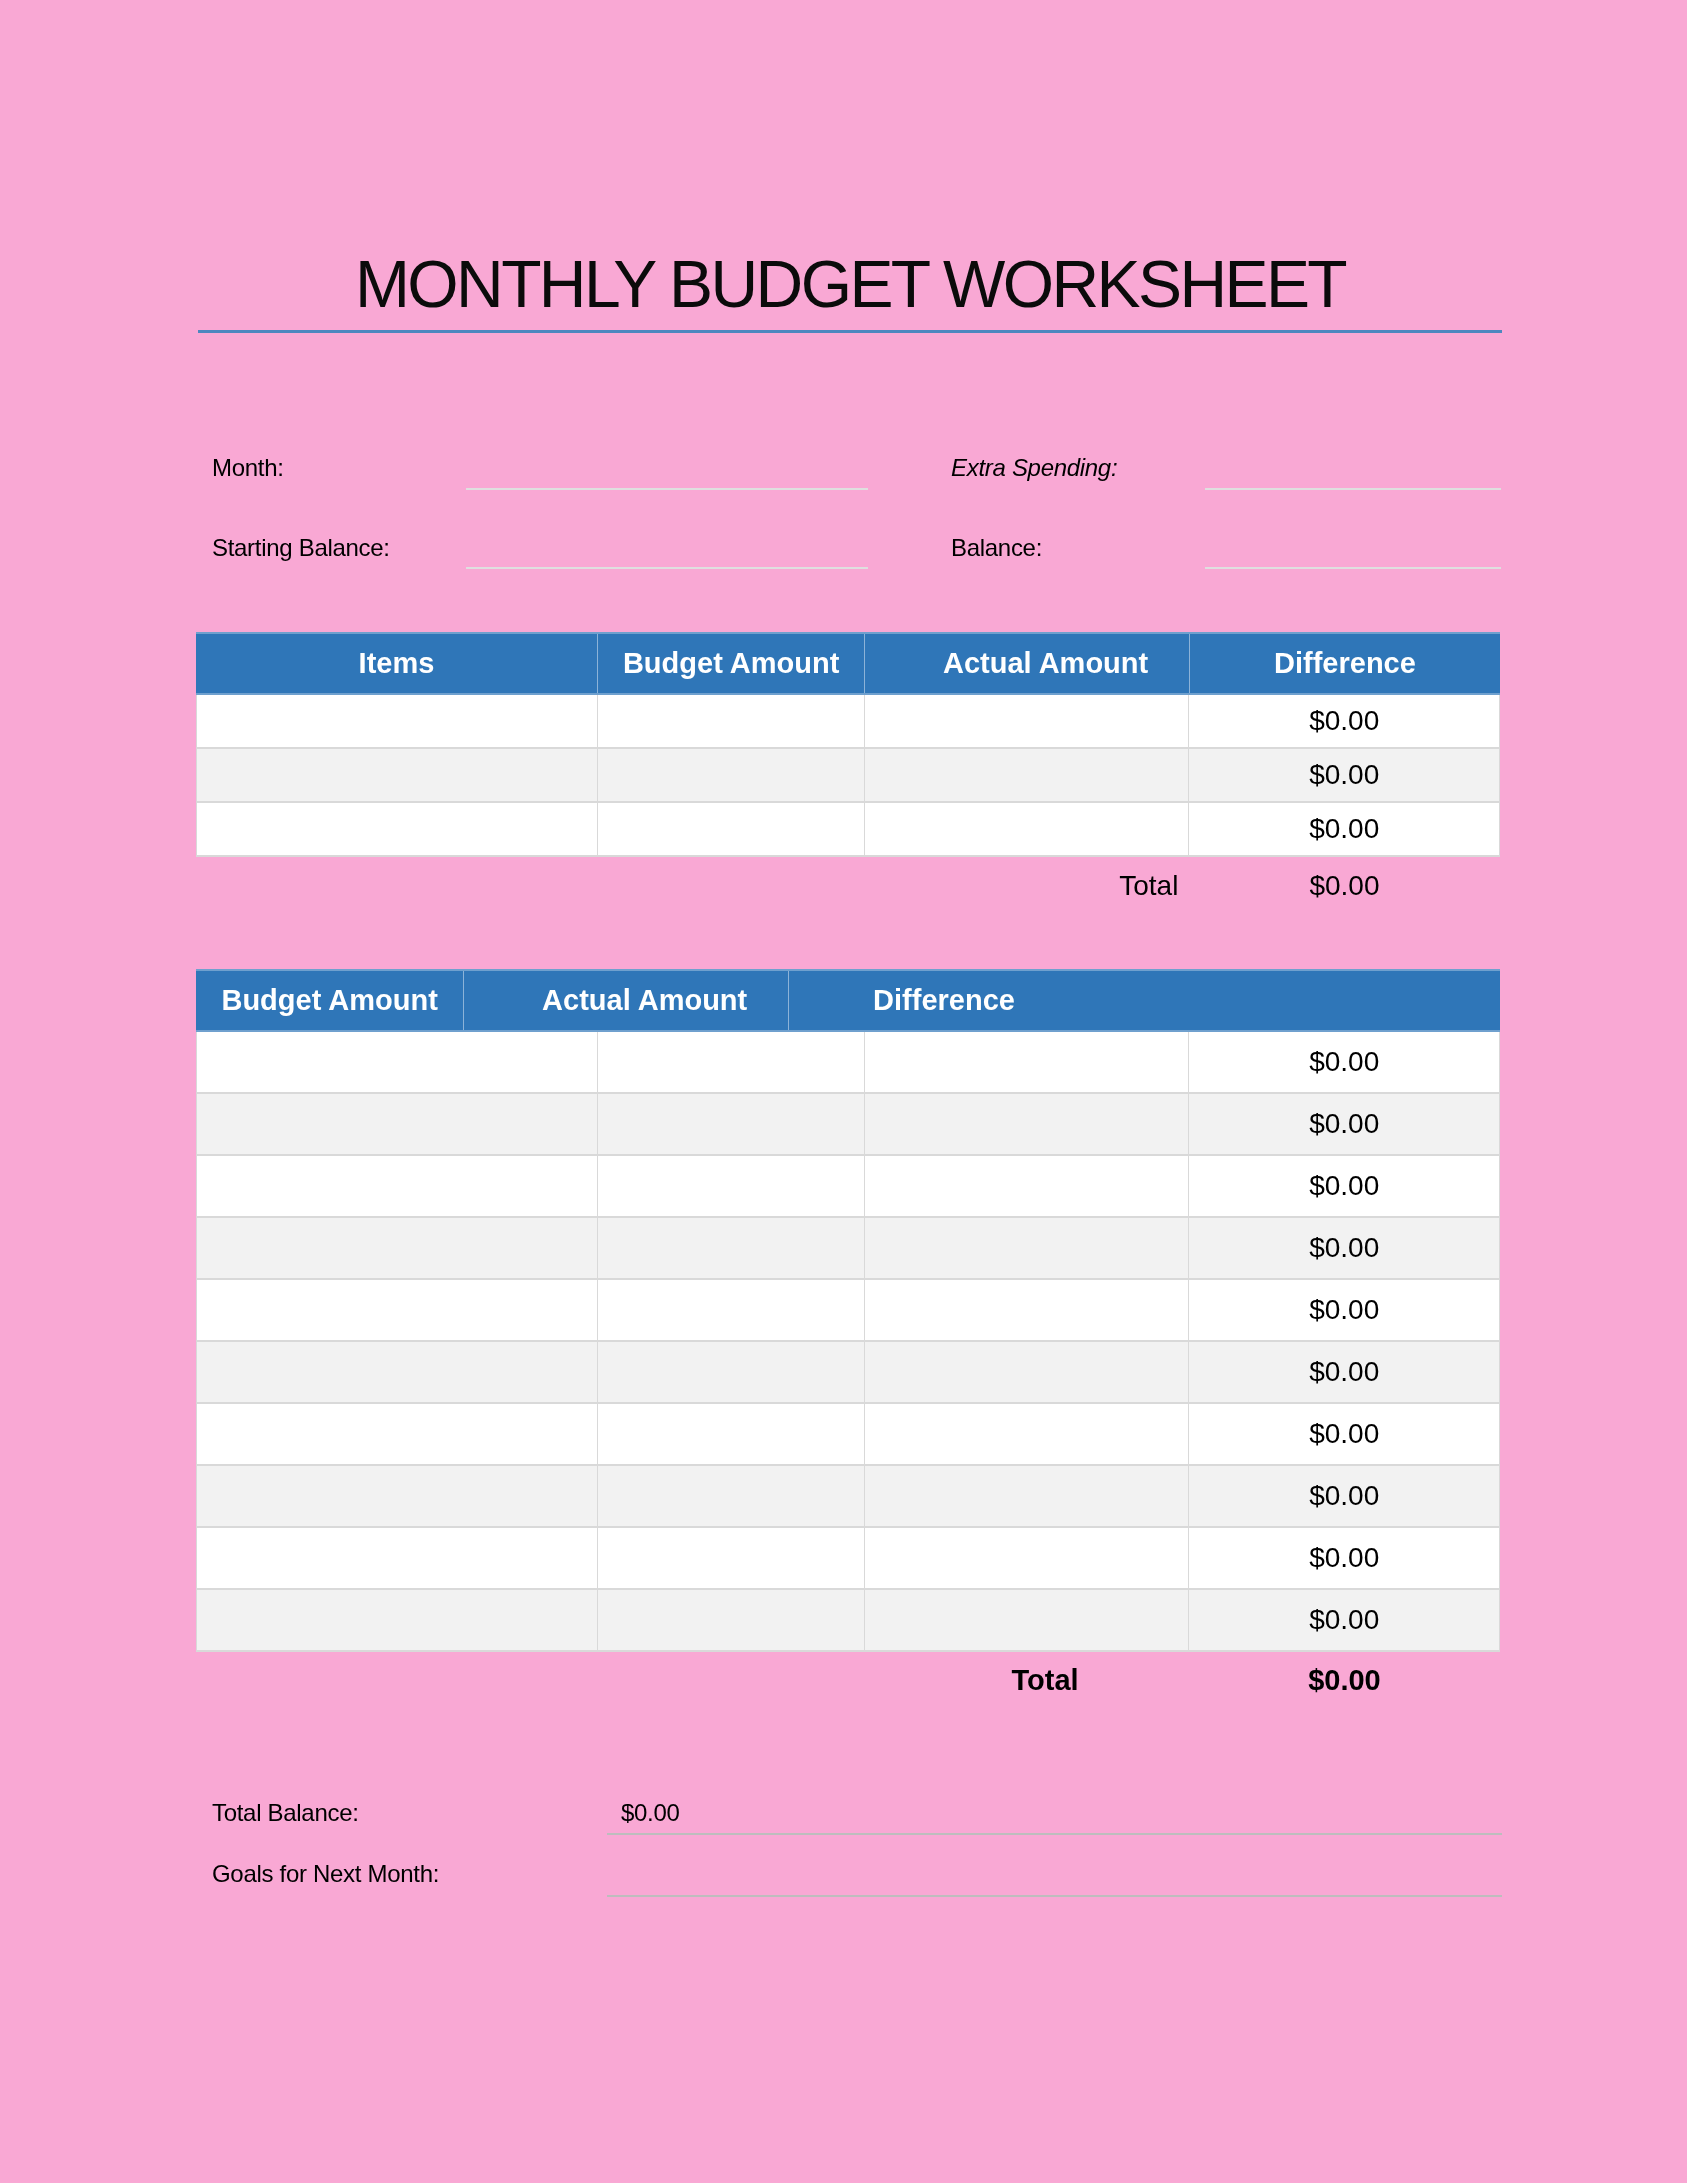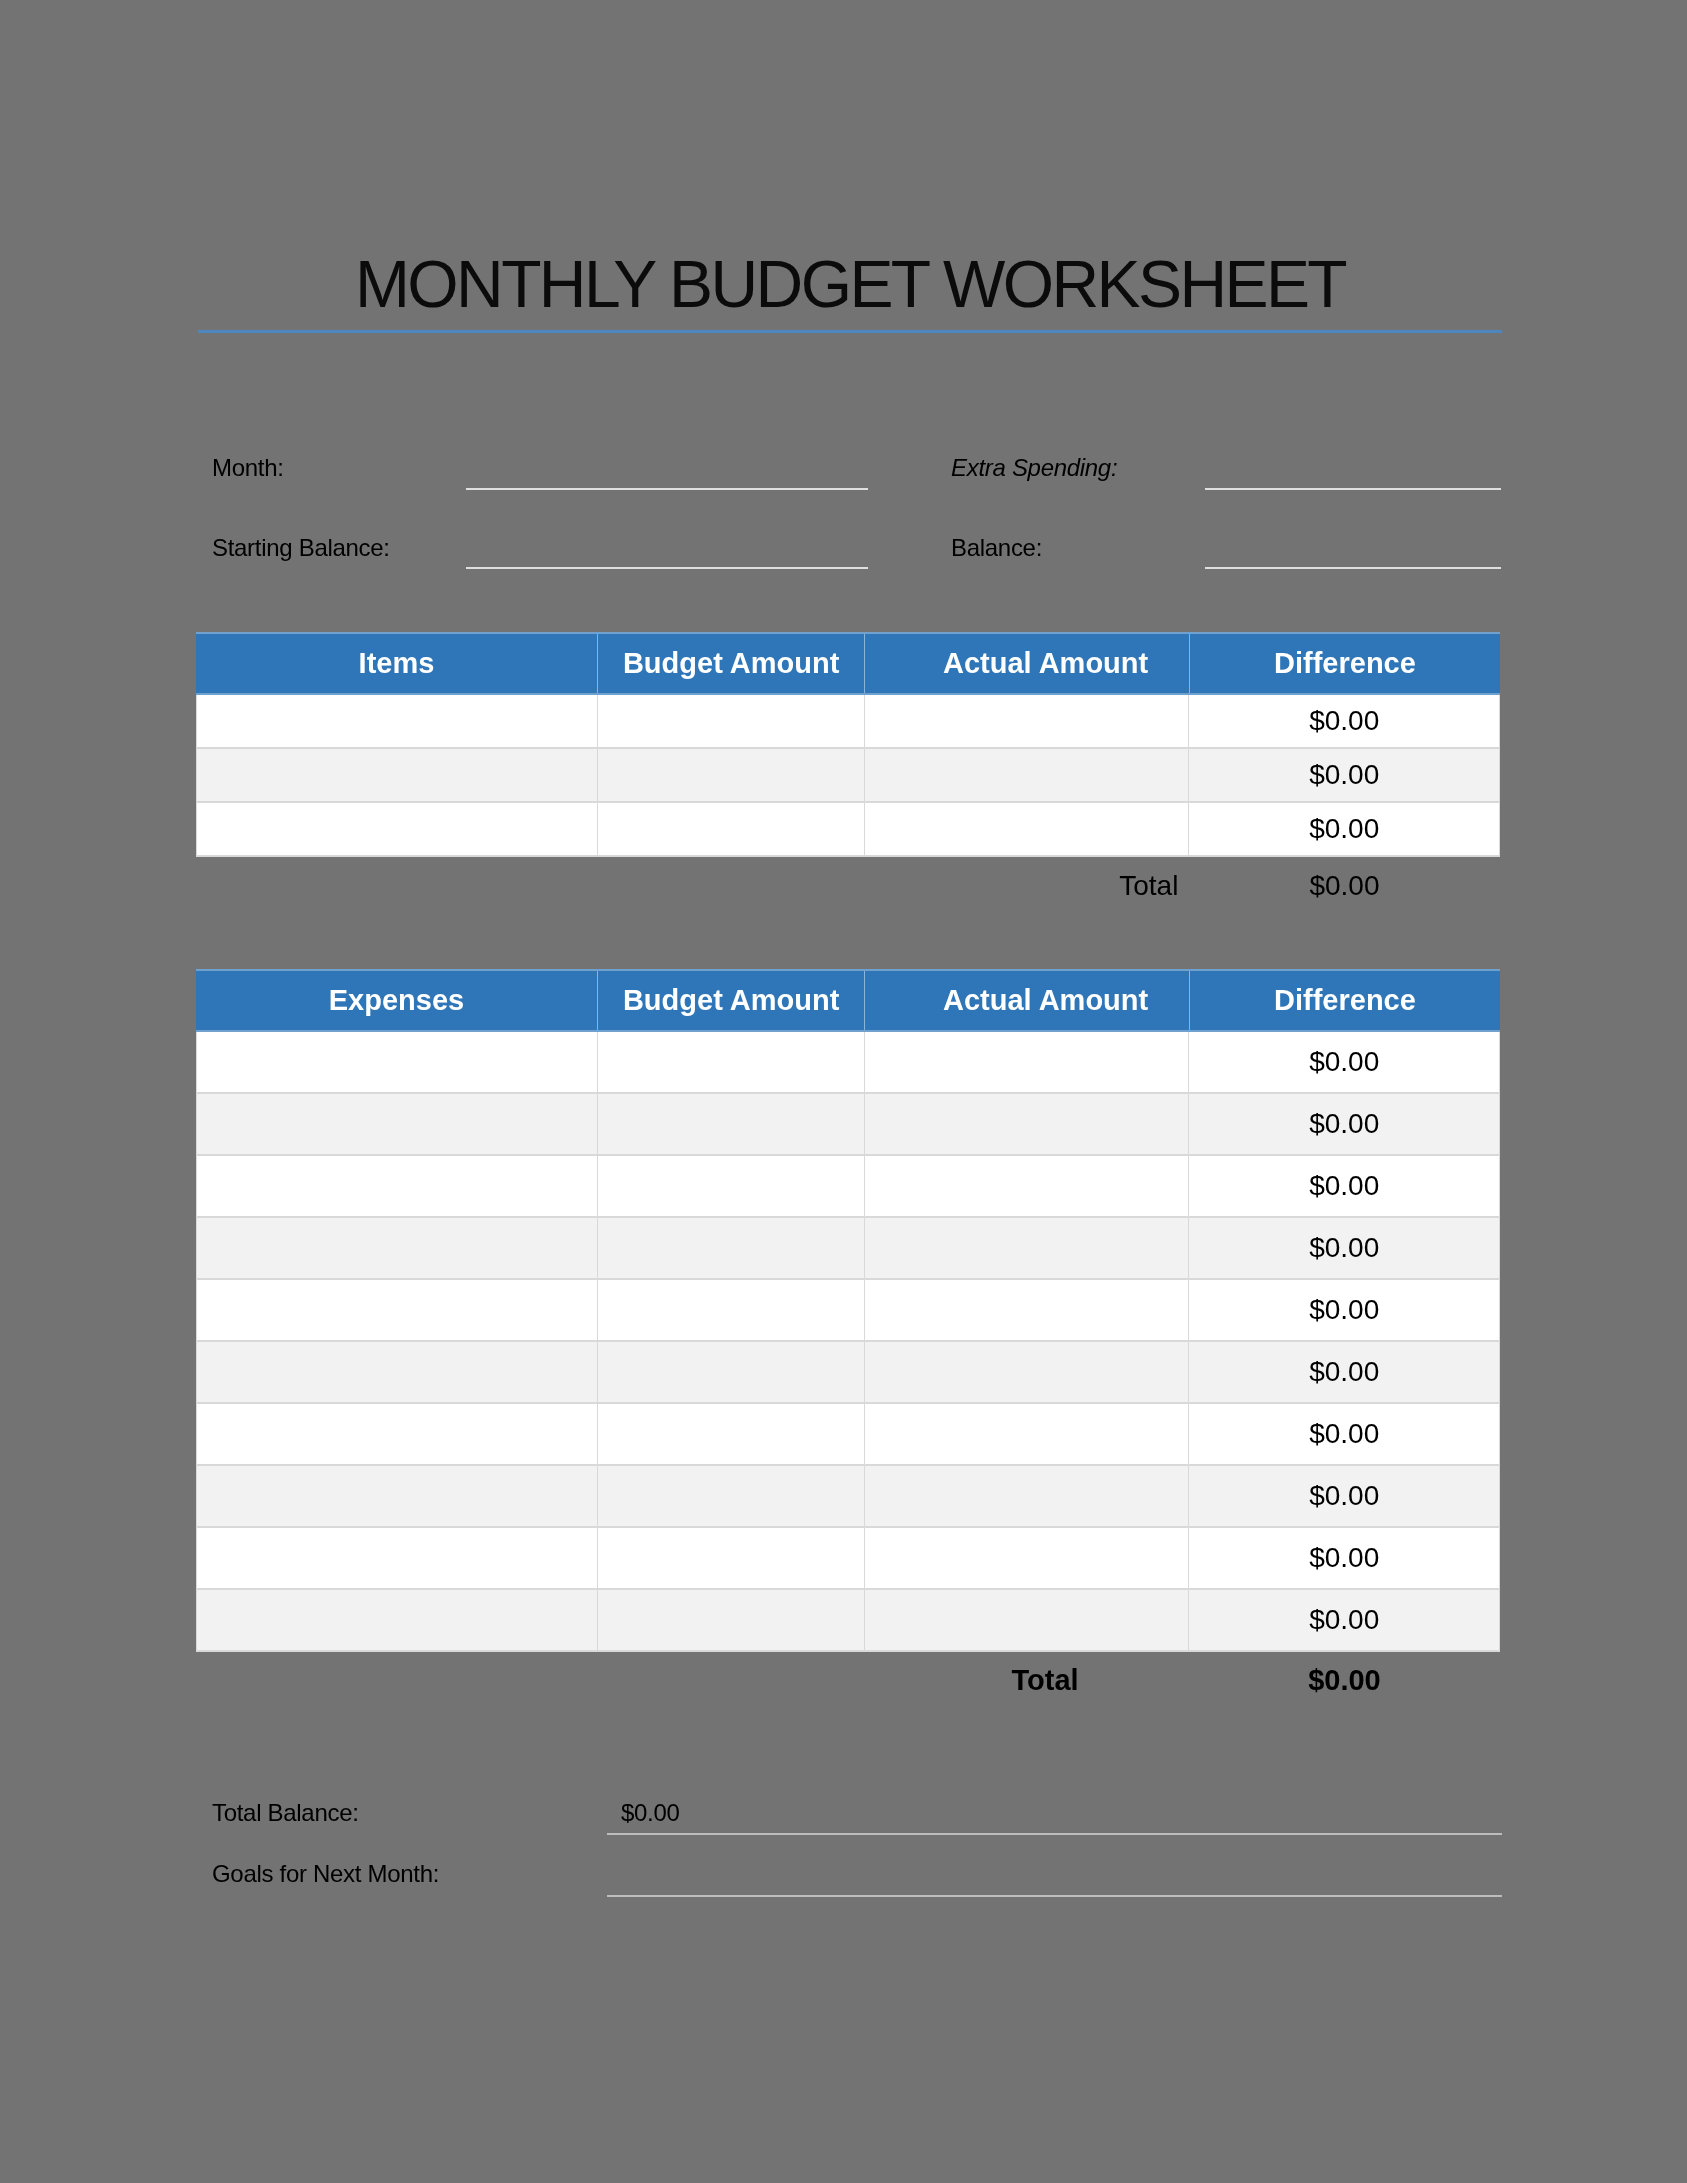--- a/index.html
+++ b/index.html
@@ -7,21 +7,21 @@
     --header-divider:#6FA0CE;
     --rule-blue:#4D87BF;
     --grid:#D9D9D9;
     --row-alt:#F2F2F2;
     --field-line-light:#DFDFDF;
     --field-line-dark:#BDBDBD;
     --text:#000000;
   }
   html,body{margin:0;padding:0;background:#ffffff;}
   .page{
-    position:relative;width:1687px;height:2183px;background:#737373;
+    position:relative;width:1687px;height:2183px;background:#f9a8d4;
     font-family:"Liberation Sans","DejaVu Sans",sans-serif;color:var(--text);
     overflow:hidden;
   }
   .title{
     position:absolute;left:198px;top:251px;width:1304px;
     text-align:center;font-size:66px;font-weight:400;letter-spacing:-2.6px;
     line-height:1;white-space:nowrap;color:#0b0b0b;
   }
   .title-rule{
     position:absolute;left:198px;top:330px;width:1304px;height:3.3px;
@@ -119,21 +119,20 @@
     <div class="total-row">
       <div class="cell c1"></div>
       <div class="cell c2"></div>
       <div class="cell c3 right-align">Total</div>
       <div class="cell c4">$0.00</div>
     </div>
   </div>
 
   <div class="table t2" style="top:969px;">
     <div class="thead">
-      <div class="th c1">Expenses</div>
       <div class="th c2">Budget Amount</div>
       <div class="th c3">Actual Amount</div>
       <div class="th c4">Difference</div>
     </div>
     <div class="trow">
       <div class="td c1"></div>
       <div class="td c2"></div>
       <div class="td c3"></div>
       <div class="td c4">$0.00</div>
     </div>

